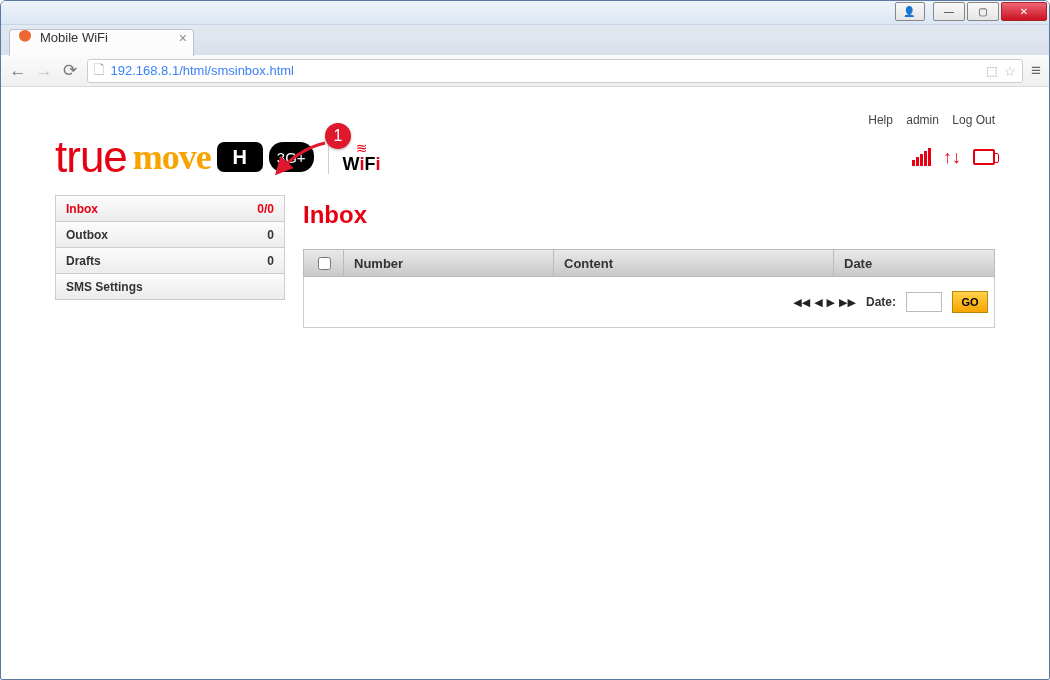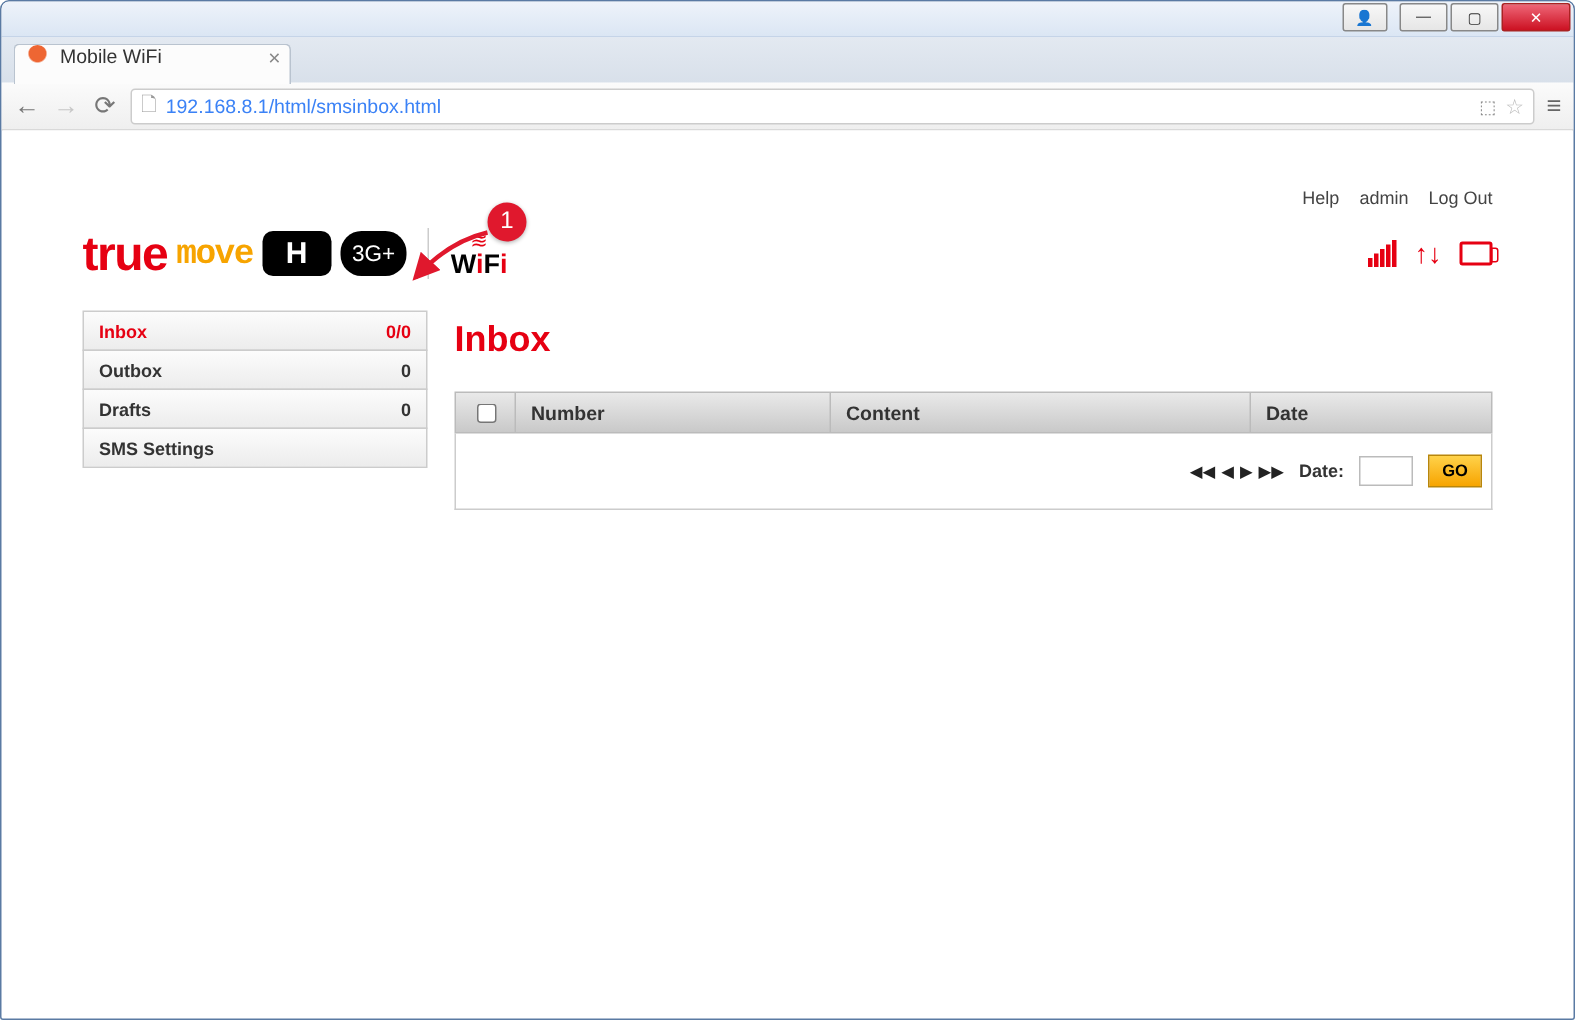--- a/index.html
+++ b/index.html
@@ -15,27 +15,27 @@
   .tab-favicon{width:14px;height:14px;background:radial-gradient(circle at 50% 40%,#e63 0 50%,transparent 60%),radial-gradient(circle at 50% 50%,#fff 0 10%,transparent 50%);border-radius:50%}
   .tab-close{position:absolute;right:6px;font-size:14px;color:#888}
   .addr-bar{height:32px;background:linear-gradient(#fbfbfb,#efefef);border-bottom:1px solid #d9d9d9;display:flex;align-items:center;padding:0 8px;gap:8px}
   .nav-ico{font-size:17px;color:#777;width:18px;text-align:center}
   .nav-ico.disabled{color:#c7c7c7}
   .url-box{flex:1;height:24px;border:1px solid #ccc;border-radius:3px;background:#fff;display:flex;align-items:center;padding:0 6px;gap:6px}
   .url-text{flex:1;font-size:13px;color:#3b82f6}
   .star{color:#bbb;font-size:14px}
   .menu-ico{font-size:17px;color:#666}
   .page{position:absolute;left:1px;right:1px;top:86px;bottom:1px;overflow:auto;background:#fff}
-  .page-inner{width:940px;margin:12px auto;padding:24px 0}
+  .page-inner{width:940px;margin:0 auto;padding:24px 0}
   .top-links{text-align:right;font-size:12px;color:#444;padding:2px 0}
   .top-links span{margin-left:10px;cursor:pointer}
   .header-row{display:flex;align-items:center;justify-content:space-between;height:56px}
   .logo{display:flex;align-items:center;gap:6px}
-  .logo-true{font-weight:bold;font-size:32px;color:#e60012;font-family:Arial;letter-spacing:-1px}
-  .logo-move{font-weight:bold;font-size:23px;color:#f7a400;font-family:Liberation Mono, monospace;letter-spacing:-1px}
+  .logo-true{font-weight:normal;font-size:44px;color:#e60012;font-family:Arial;letter-spacing:-1px}
+  .logo-move{font-weight:bold;font-size:36px;color:#f7a400;font-family:Liberation Serif, serif;letter-spacing:-1px}
   .badge-h{display:inline-flex;align-items:center;justify-content:center;height:30px;width:46px;background:#000;border-radius:7px;color:#fff;font-weight:bold;font-size:20px;position:relative}
   .badge-3g{display:inline-flex;align-items:center;justify-content:center;height:30px;padding:0 8px;background:#000;border-radius:14px;color:#fff;font-weight:normal;font-size:15px}
   .divider-v{width:1px;height:34px;background:#ccc;margin:0 8px}
   .wifi-logo{display:flex;flex-direction:column;align-items:center;line-height:1}
   .wifi-arc{font-size:14px;color:#e60012}
   .wifi-text{font-weight:bold;font-size:18px;color:#000}
   .wifi-text .dot{color:#e60012}
   .status-icons{display:flex;align-items:center;gap:12px}
   .sig{display:flex;align-items:flex-end;gap:1px}
   .sig span{width:3px;background:#e60012;display:inline-block}

